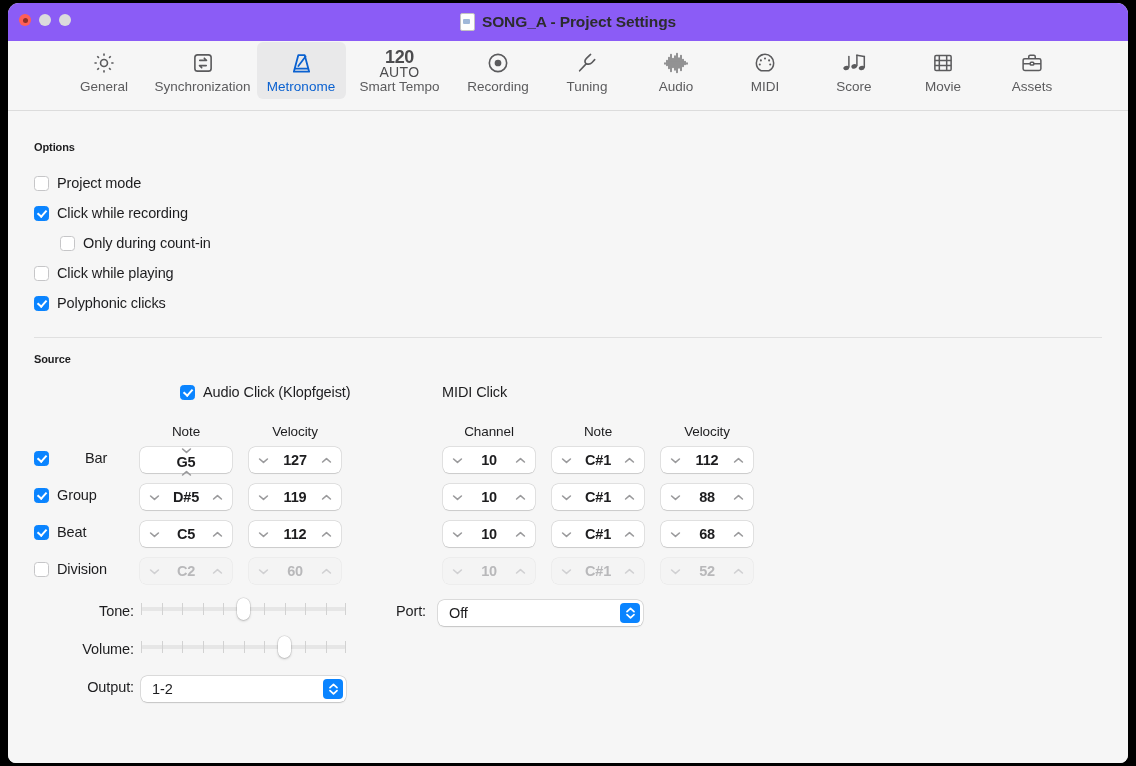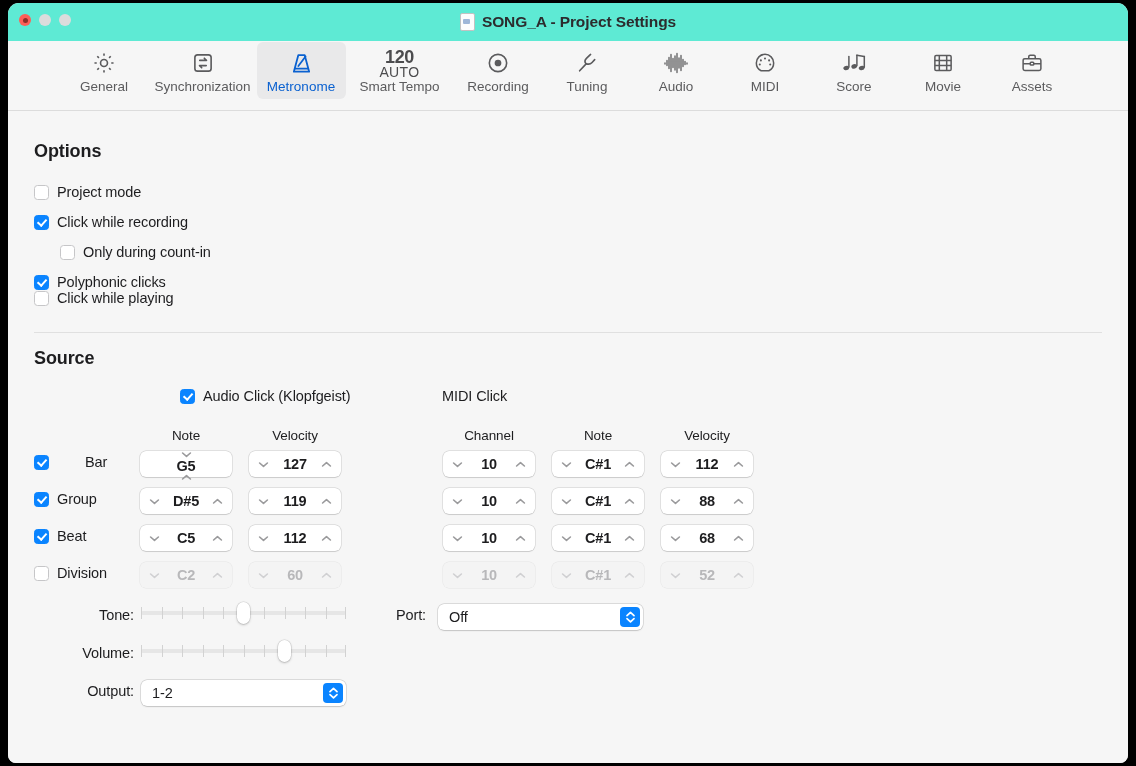--- a/index.html
+++ b/index.html
@@ -13,21 +13,21 @@
   .window{
     position:absolute;left:8px;top:3px;width:1120px;height:760px;
     background:#f6f6f6;
     border-radius:11px 11px 8px 8px;
     overflow:hidden;
     box-shadow:0 0 0 0.5px rgba(0,0,0,0.35);
   }
 
   
   .titlebar{
-    position:relative;height:38px;background:#5eead4;
+    position:relative;height:38px;background:#8b5cf6;
     display:flex;align-items:center;justify-content:center;
   }
   .traffic{position:absolute;left:11px;top:11px;display:flex;gap:8px;}
   .light{width:12px;height:12px;border-radius:50%;position:relative;}
   .light.close{background:#ff5f57;}
   .light.close:after{
     content:"";position:absolute;left:3.5px;top:3.5px;width:5px;height:5px;
     border-radius:50%;background:#8f2f28;
   }
   .light.min{background:#dcdcdc;}
@@ -61,21 +61,21 @@
   .tab.selected{background:#e9e9ea;color:#0a61d0;}
   .tab .ic{height:30px;display:flex;align-items:center;justify-content:center;}
   .tab .lbl{font-size:13.5px;line-height:16px;white-space:nowrap;margin-top:1px;}
   .tempo-num{font-size:18px;font-weight:bold;line-height:17px;color:#4c4c4e;letter-spacing:-0.3px;}
   .tempo-auto{font-size:14px;line-height:12px;color:#4c4c4e;letter-spacing:0.4px;}
   .toolbar-sep{height:1px;background:#dcdcdc;}
 
   
   .content{position:relative;padding:0 26px;background:#f6f6f6;height:656px;}
   .section-title{
-    font-size:18px;font-weight:bold;color:#1d1d1f;letter-spacing:-0.1px;
+    font-size:11px;font-weight:bold;color:#1d1d1f;letter-spacing:-0.1px;
   }
   .divider{height:1px;background:#e0e0e0;margin:0;}
 
   
   .cbrow{display:flex;align-items:center;gap:8px;}
   .cb{
     width:15px;height:15px;border-radius:3.5px;flex:none;
     background:#fff;border:1px solid #c6c6c8;box-sizing:border-box;
     position:relative;
   }
@@ -279,27 +279,27 @@
         <div class="cblabel">Project mode</div>
       </div>
       <div class="cbrow" style="margin-bottom:14px;">
         <div class="cb on"></div>
         <div class="cblabel">Click while recording</div>
       </div>
       <div class="cbrow" style="margin-bottom:14px;margin-left:26px;">
         <div class="cb"></div>
         <div class="cblabel">Only during count-in</div>
       </div>
+      <div class="cbrow" style="margin-bottom:14px;">
+        <div class="cb"></div>
+        <div class="cblabel">Click while playing</div>
+      </div>
       <div class="cbrow">
         <div class="cb on"></div>
         <div class="cblabel">Polyphonic clicks</div>
-      </div>
-      <div class="cbrow" style="margin-bottom:14px;">
-        <div class="cb"></div>
-        <div class="cblabel">Click while playing</div>
       </div>
     </div>
 
     <div class="divider" style="margin-top:26px;"></div>
 
     <div class="section-title" style="margin-top:15px;">Source</div>
 
     <div style="position:relative;height:26px;margin-top:19px;">
       <div class="cbrow" style="position:absolute;left:110px;top:0;padding-left:36px;">
         <div class="cb on"></div>

